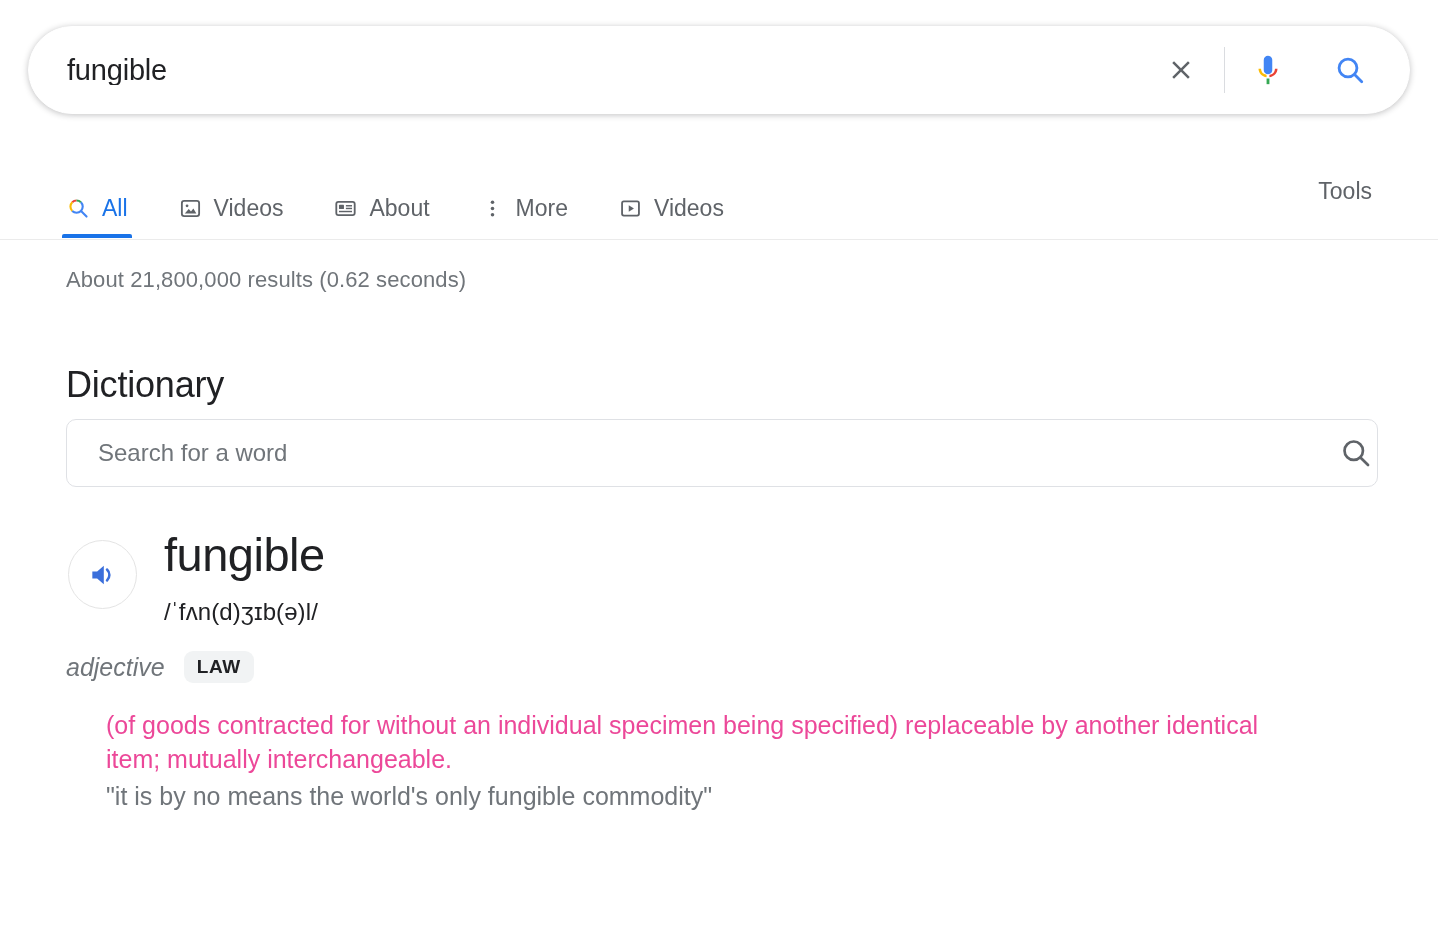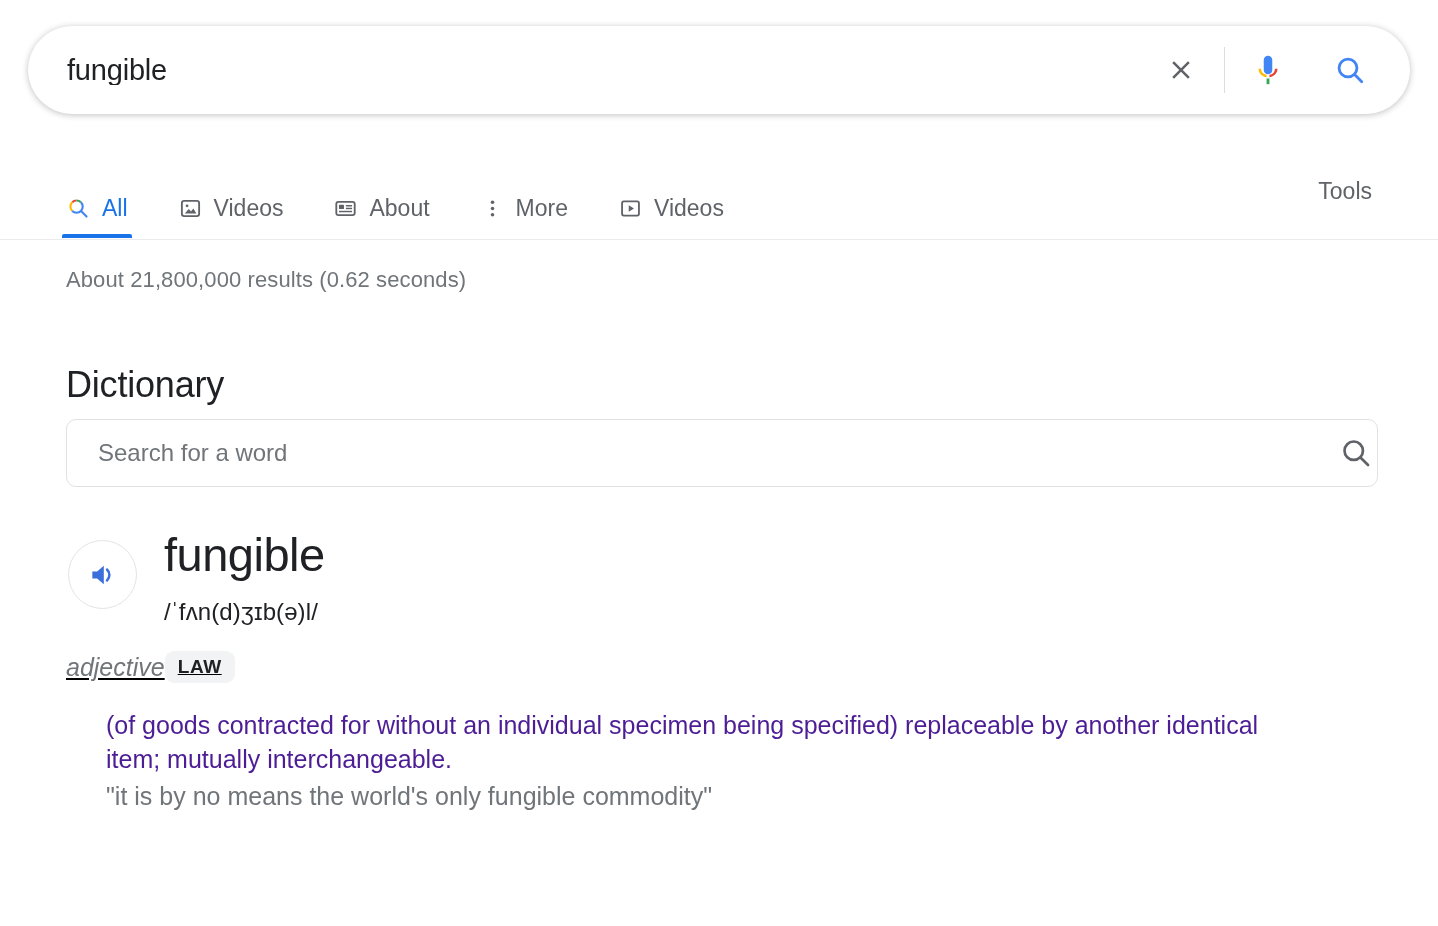--- a/index.html
+++ b/index.html
@@ -179,43 +179,43 @@
   }
   .phonetic {
     font-size: 24px;
     color: #202124;
     margin-top: 19px;
     letter-spacing: 0.1px;
   }
   .pos-row {
     display: flex;
     align-items: center;
+    gap: 19px;
     margin-top: 25px;
     padding-left: 0;
-    text-decoration: underline;
   }
   .pos {
     font-size: 25px;
     font-style: italic;
     color: #70757a;
   }
   .label-badge {
     background: #f1f3f4;
     color: #202124;
     font-size: 19px;
     font-weight: bold;
     letter-spacing: 0.6px;
     padding: 6px 13px 7px;
     border-radius: 9px;
     line-height: 1;
   }
   .sense { margin-top: 25px; padding-left: 40px; }
   .definition {
     font-size: 25px;
-    color: #4c1d95;
+    color: #ec4899;
     line-height: 1.36;
     max-width: 1200px;
   }
   .example {
     font-size: 25px;
     color: #70757a;
     line-height: 1.36;
     margin-top: 3px;
   }
 </style>

